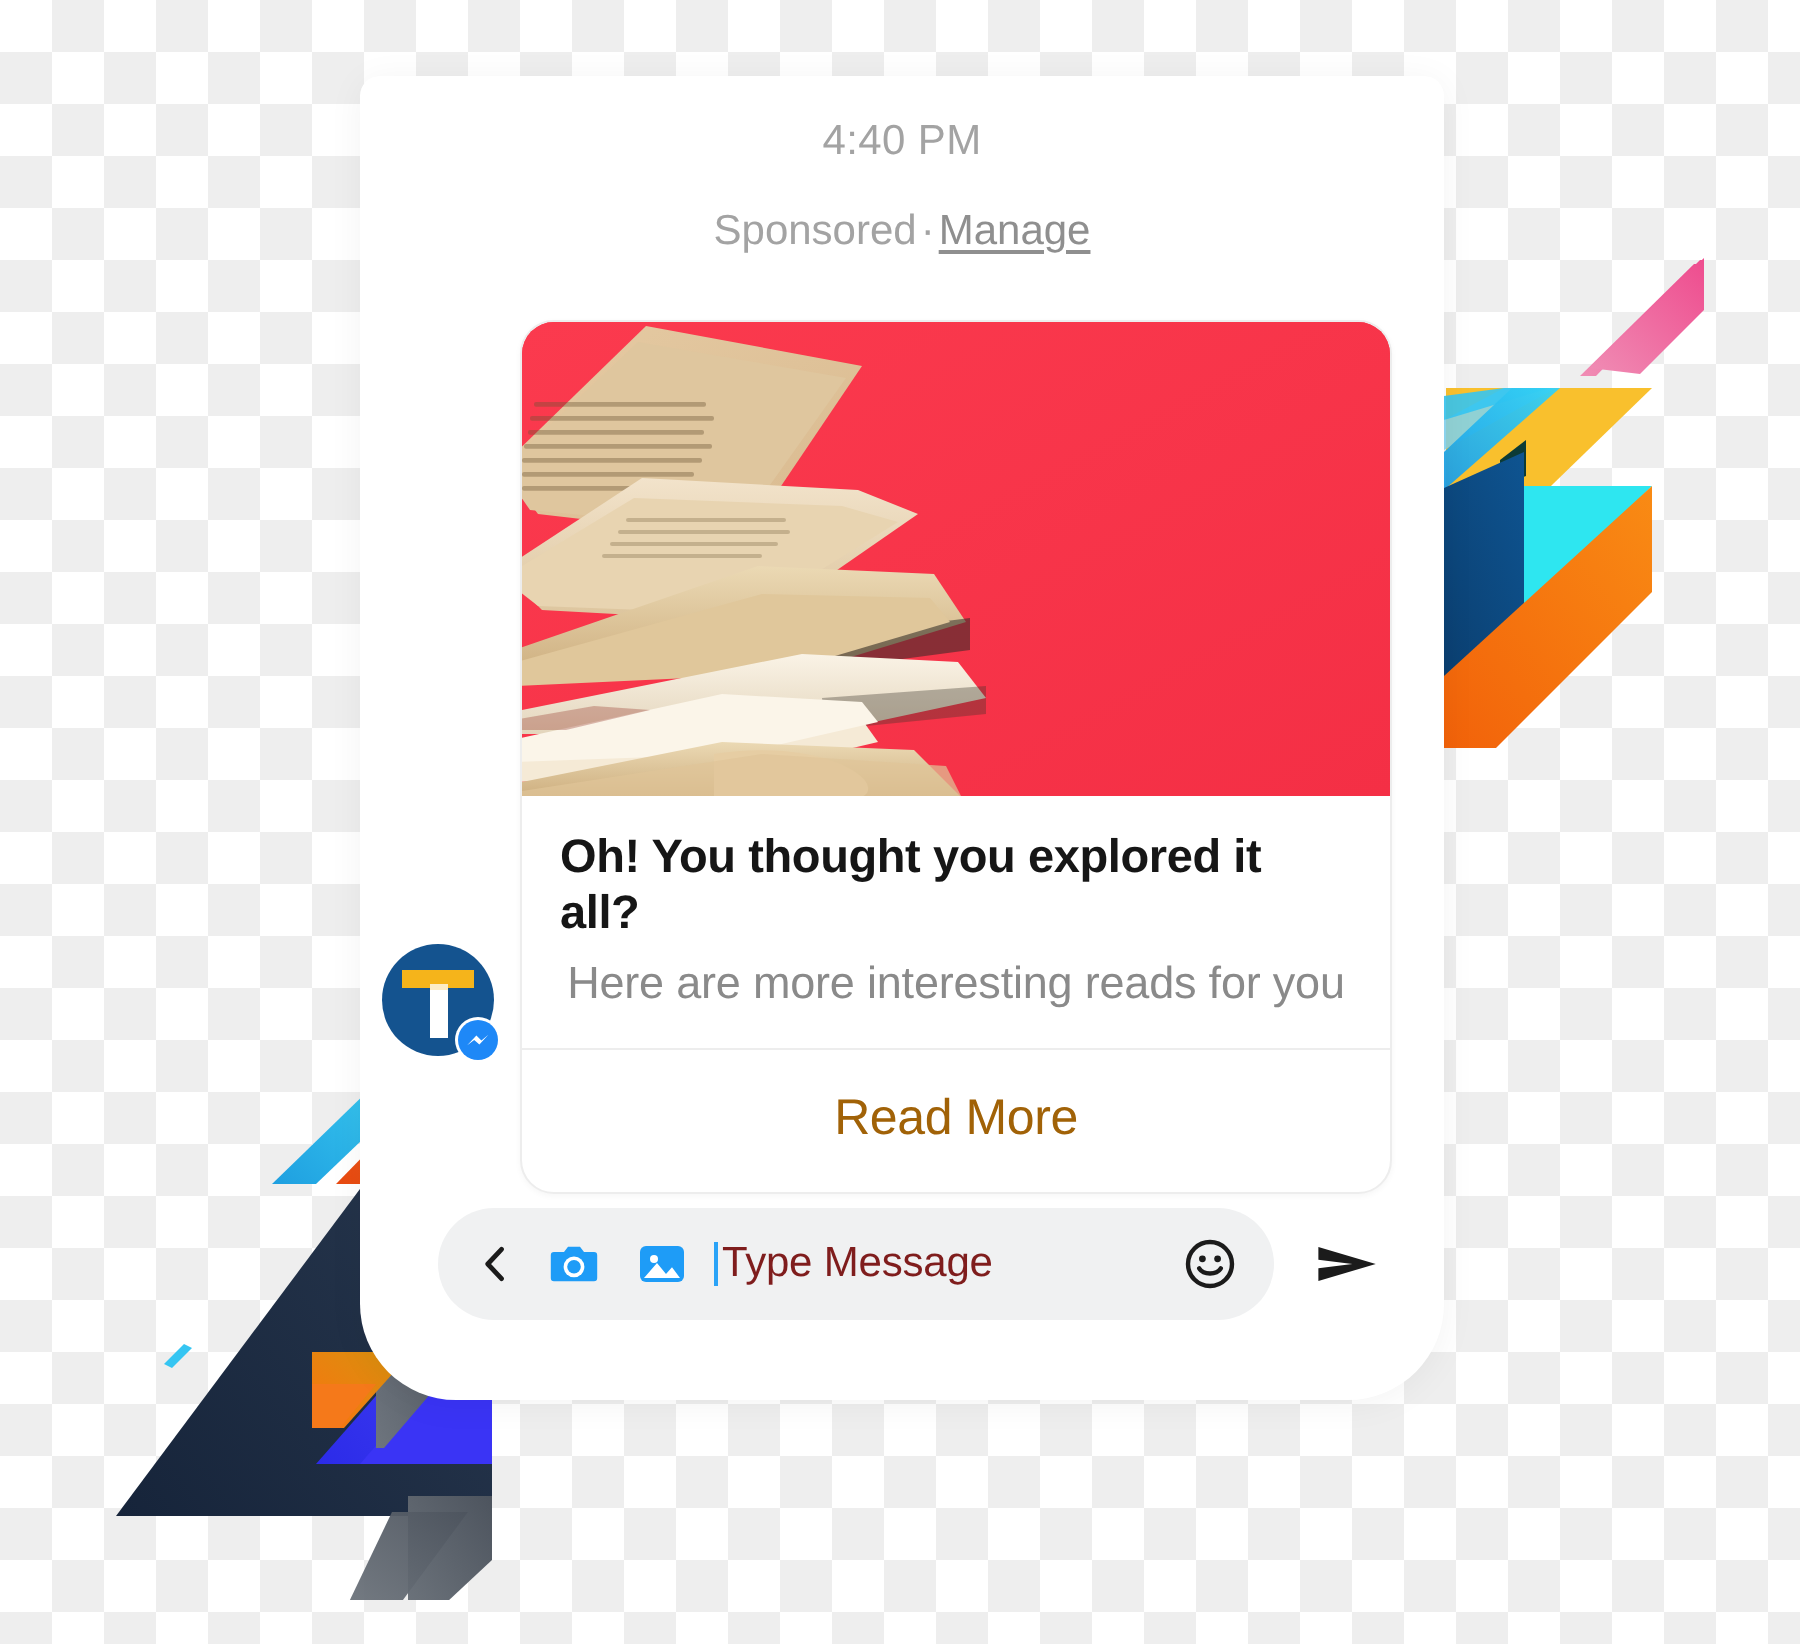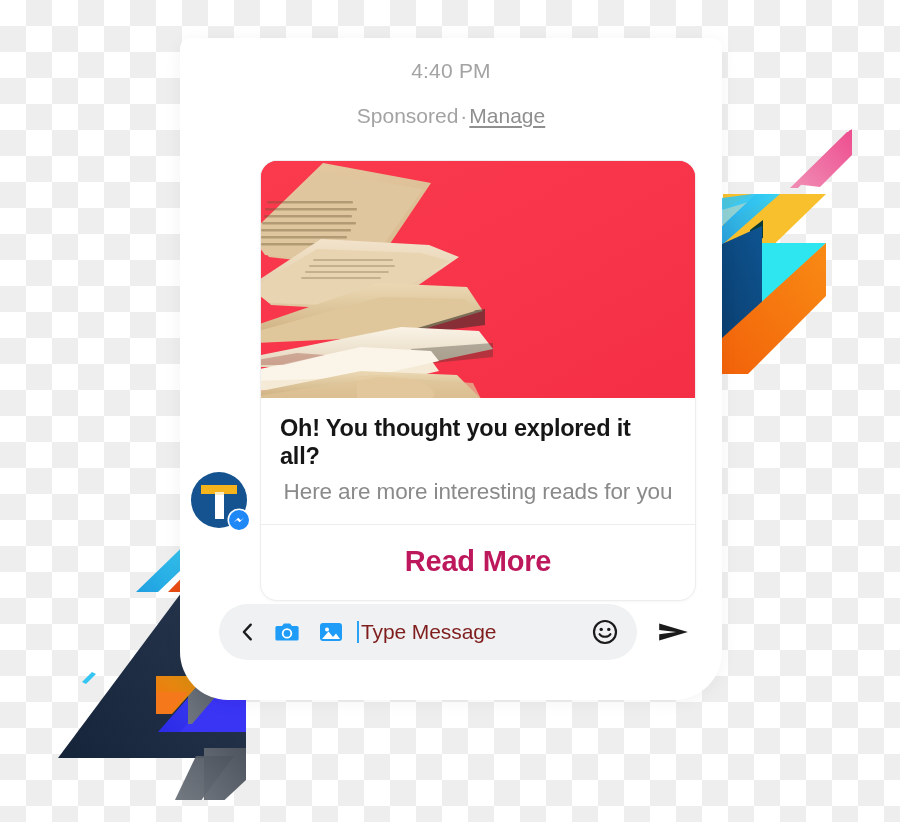--- a/index.html
+++ b/index.html
@@ -110,23 +110,23 @@
     color: #8a8a8a;
     letter-spacing: -0.1px;
     line-height: 1.25;
     margin-top: 8px;
     text-align: center;
   }
   .card-cta {
     border-top: 1px solid #ededed;
     text-align: center;
     padding: 20px 0 22px 0;
-    font-size: 29px;
-    color: #be185d;
-    font-weight: bold;
+    font-size: 25px;
+    color: #a16207;
+    font-weight: normal;
     letter-spacing: -0.2px;
     cursor: pointer;
   }
 
   
   #avatar {
     position: absolute;
     left: 11px;
     top: 434px;
     width: 60px;

